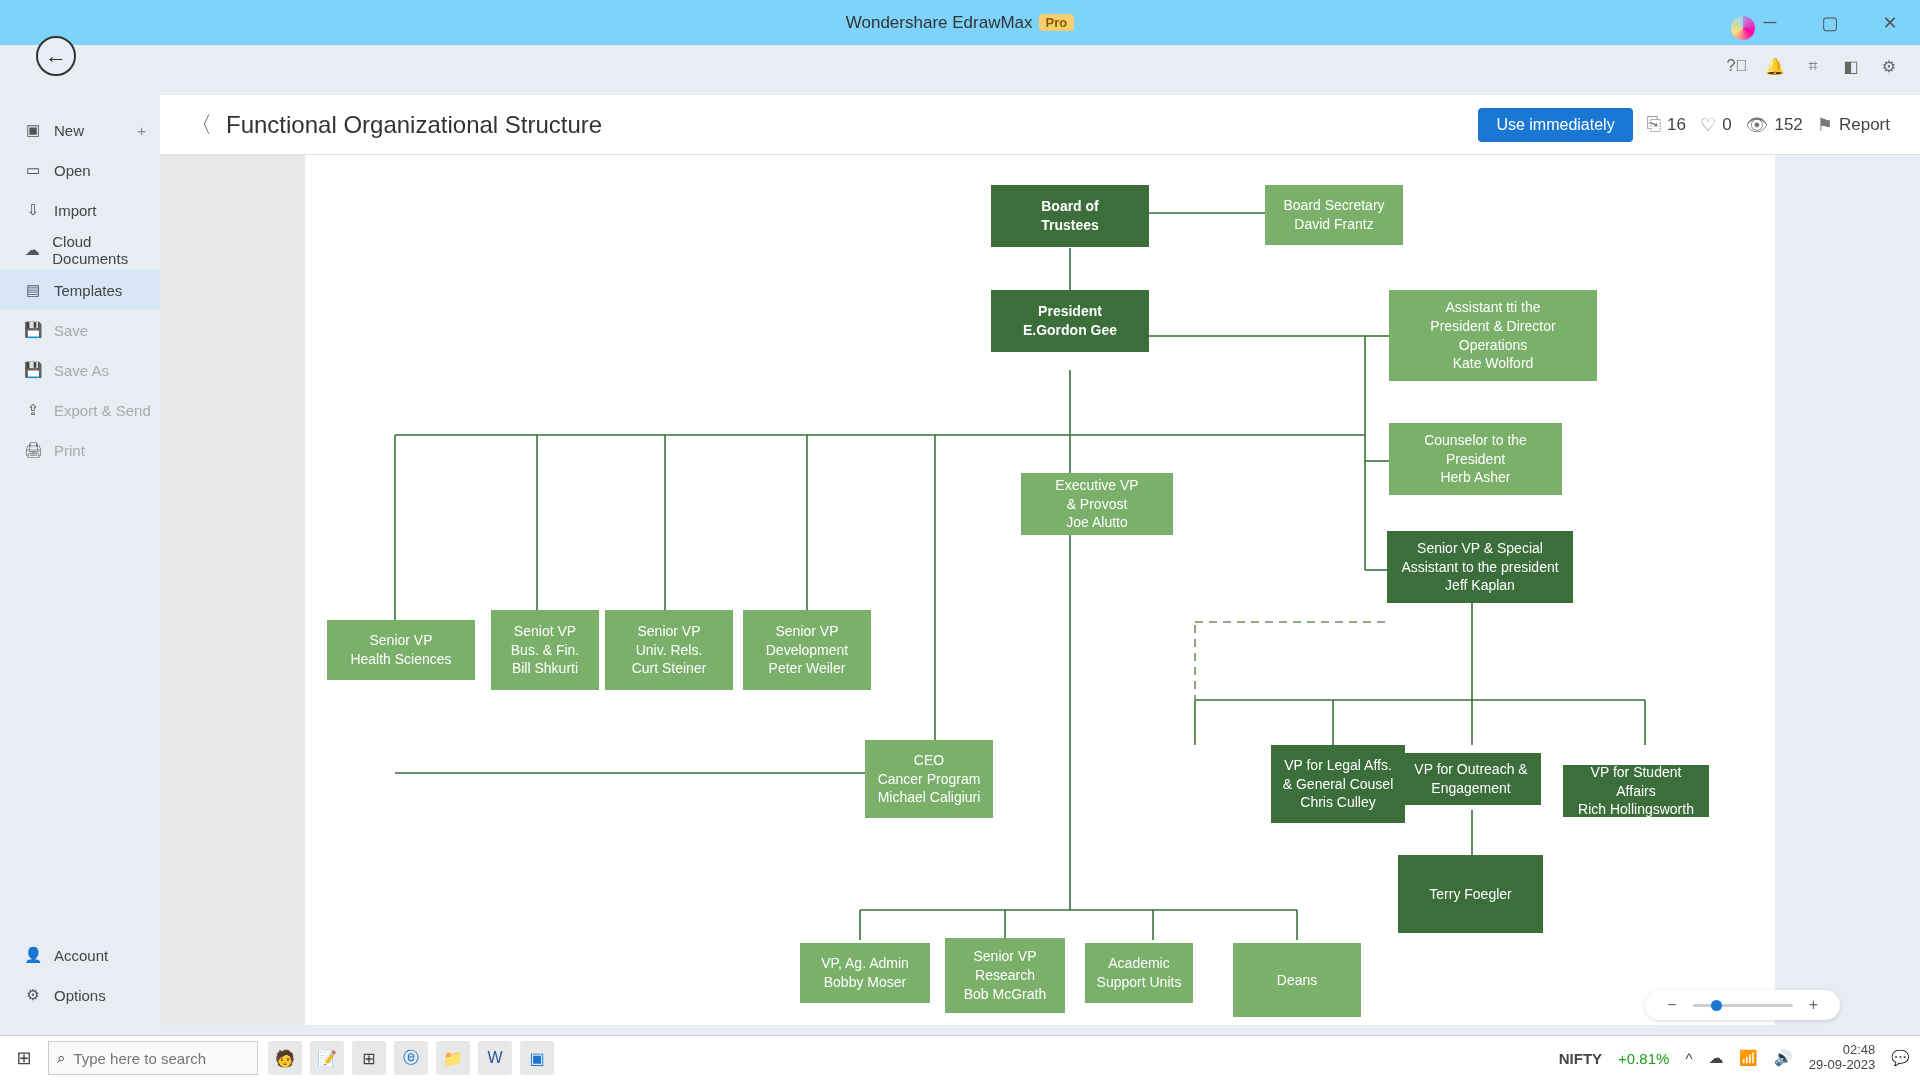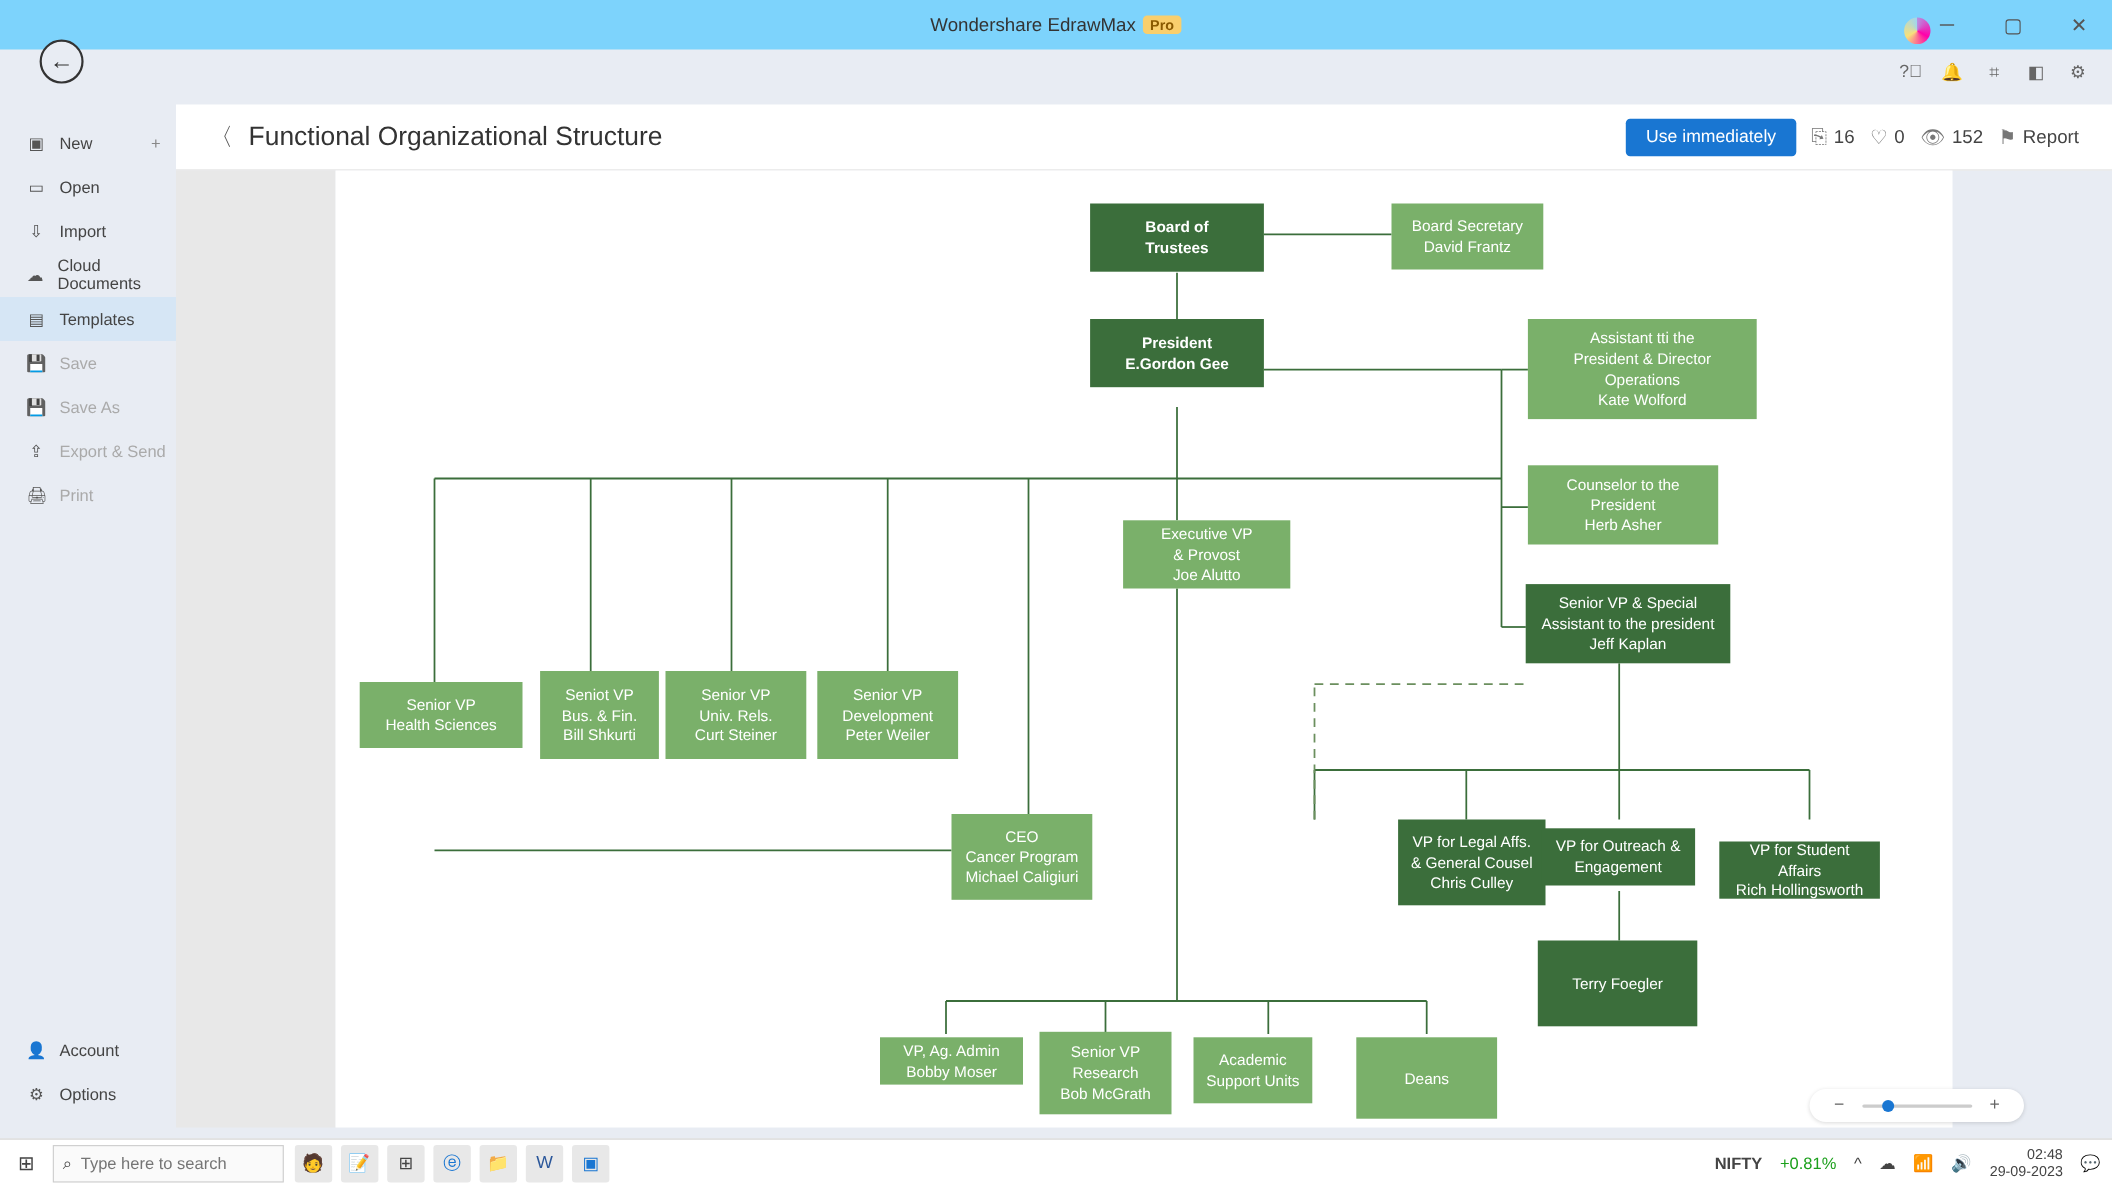--- a/index.html
+++ b/index.html
@@ -277,21 +277,21 @@
       <span>Engagement</span>
     </div>
   <div class="node dark" style="left:1258px; top:598px; width:146px; height:52px;margin-top:12px;">
       <span>VP for Student Affairs</span>
       <span>Rich Hollingsworth</span>
     </div>
   <div class="node dark" style="left:1093px; top:700px; width:145px; height:78px;">
       <span>Terry Foegler</span>
     </div>
 
-  <div class="node light" style="left:495px; top:788px; width:130px; height:43px;">
+  <div class="node light" style="left:495px; top:788px; width:130px; height:60px;">
       <span>VP, Ag. Admin</span>
       <span>Bobby Moser</span>
     </div>
   <div class="node light" style="left:640px; top:783px; width:120px; height:75px;">
       <span>Senior VP</span>
       <span>Research</span>
       <span>Bob McGrath</span>
     </div>
   <div class="node light" style="left:780px; top:788px; width:108px; height:60px;">
       <span>Academic</span>

